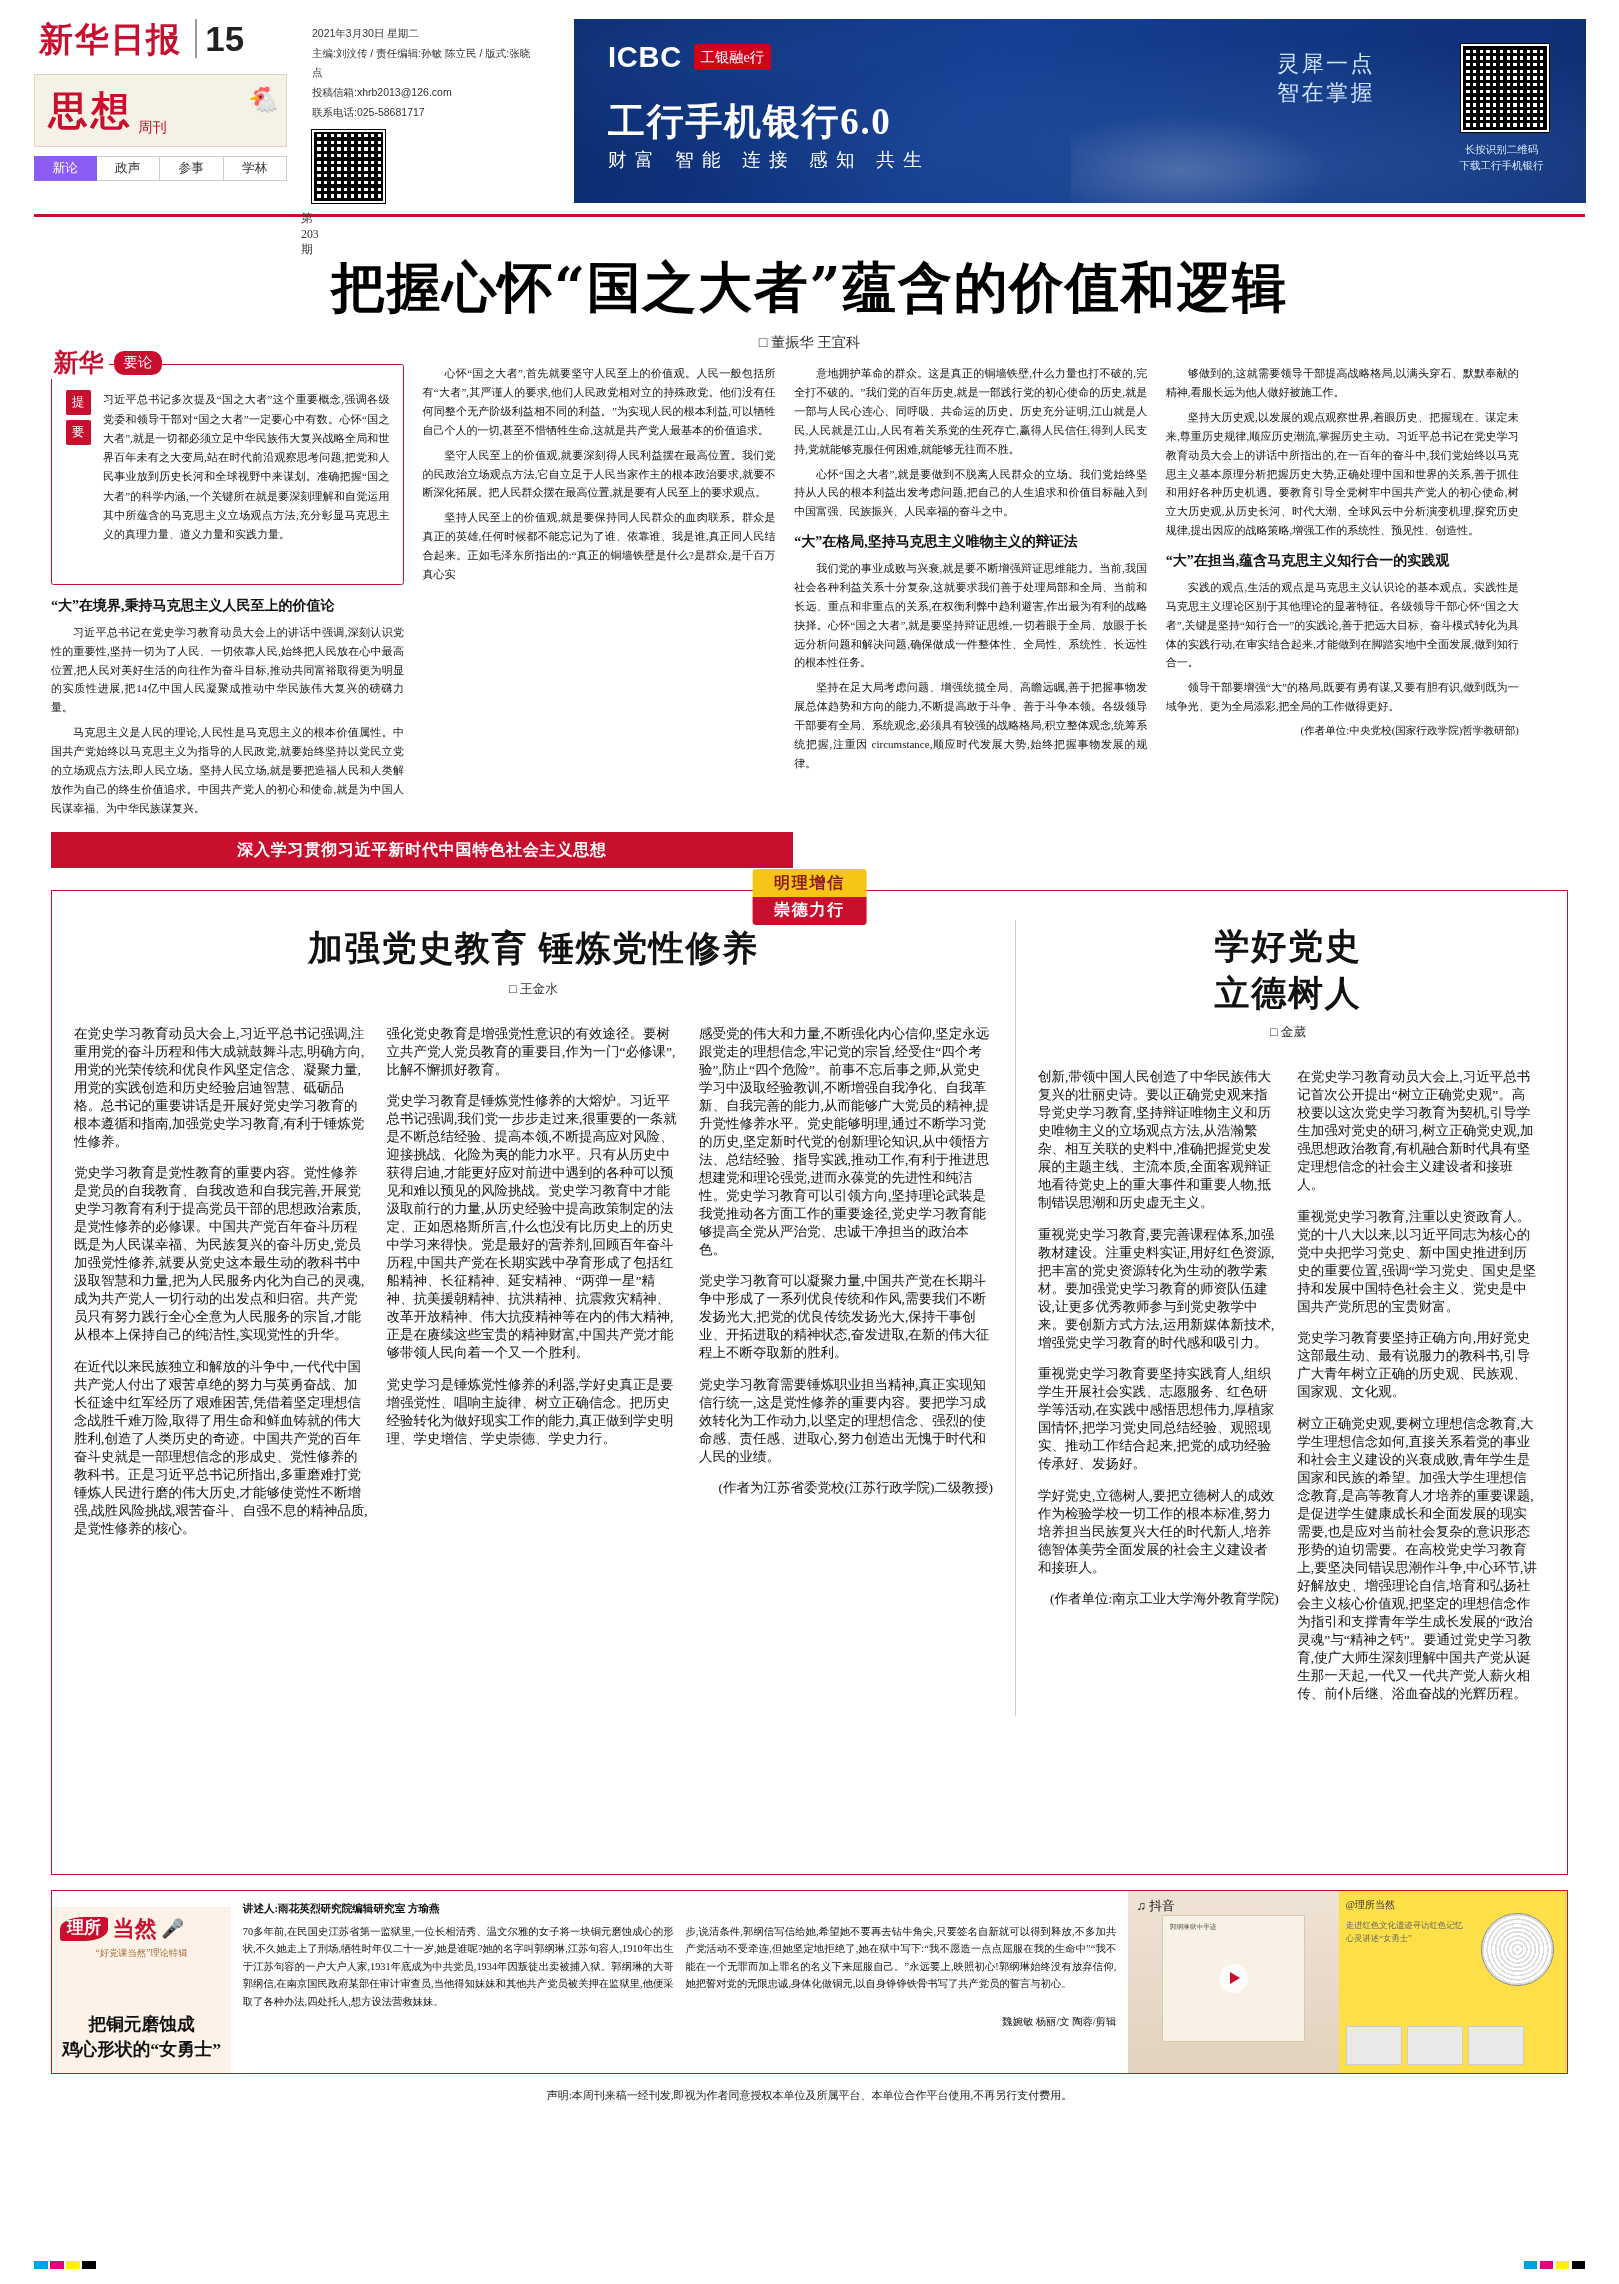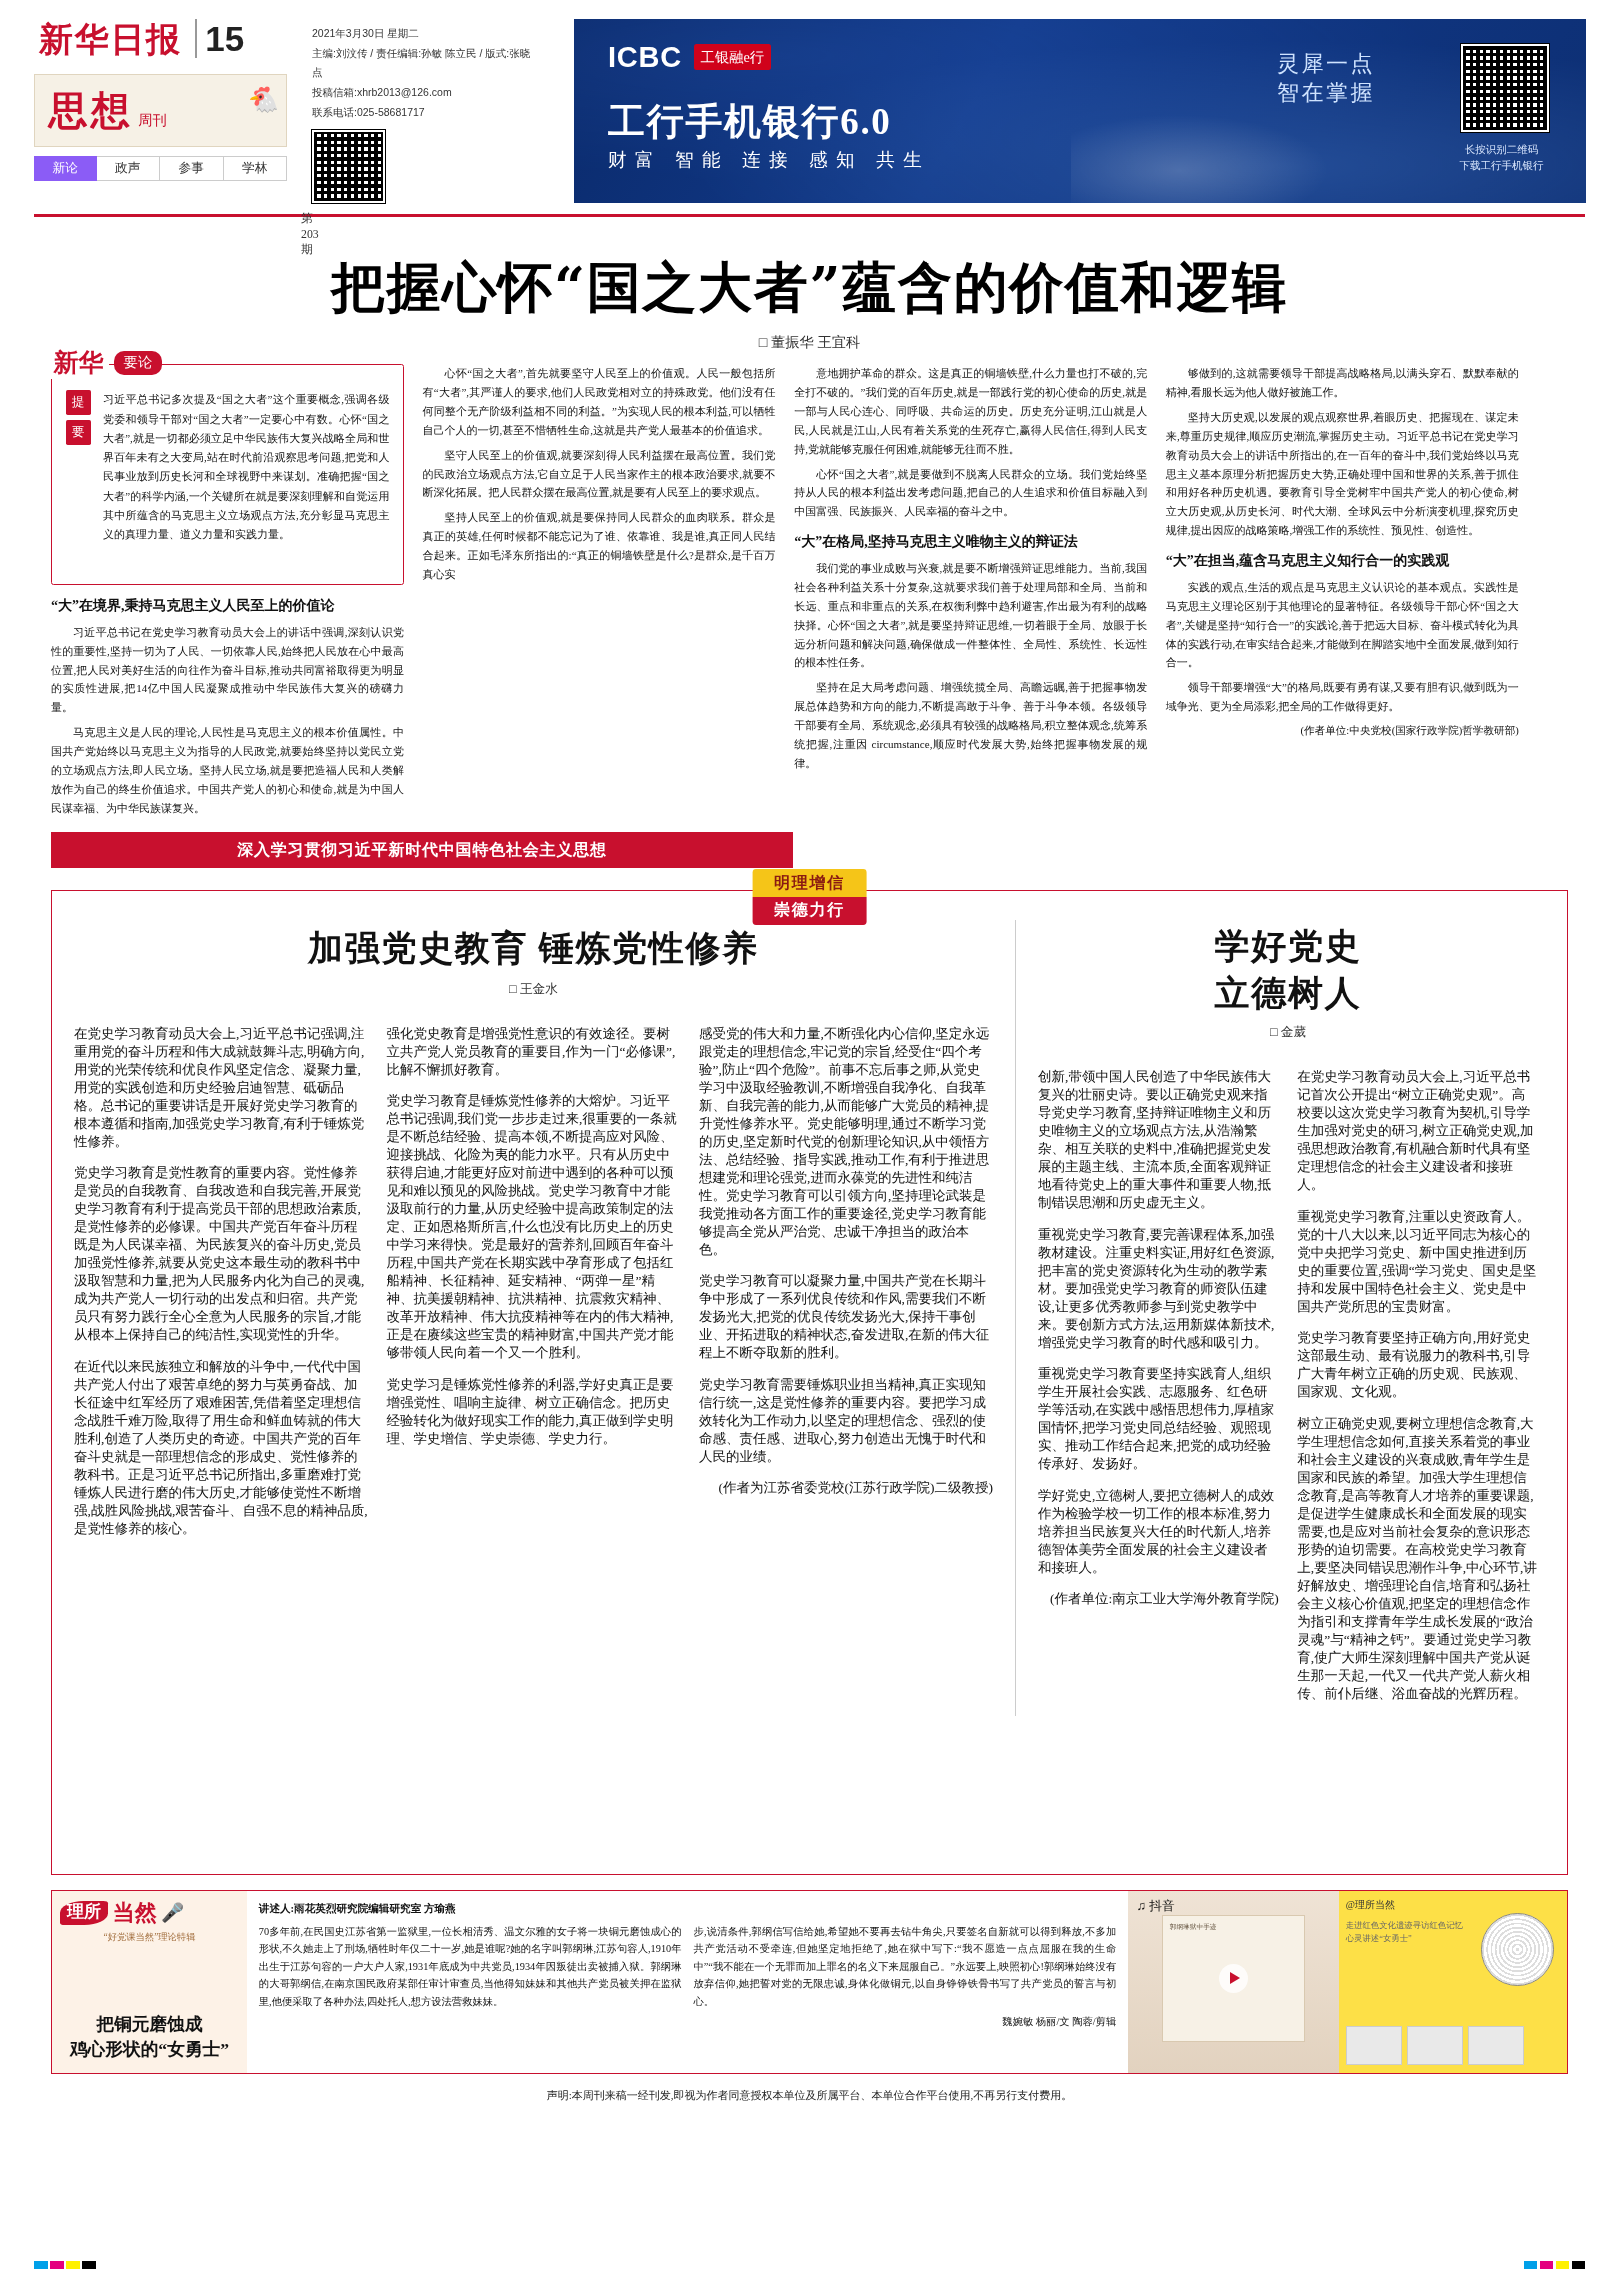--- a/index.html
+++ b/index.html
@@ -28,21 +28,21 @@
   .mh-pagenum { font-size:35px; font-weight:bold; color:#222; font-family:"Liberation Sans", sans-serif; }
   .mh-brand {
     margin-top:15px;
     width:253px; height:73px;
     background:#f6f1e6;
     border:0.8px solid #e0d5bf;
     display:flex; align-items:center; padding-left:13.5px;
     position:relative;
   }
   .mh-brand-big { font-size:39px; font-weight:bold; color:#c8102e; letter-spacing:3.4px; }
-  .mh-brand-small { font-size:14.3px; color:#c8102e; margin-left:5px; align-self:flex-end; padding-bottom:16px;}
+  .mh-brand-small { font-size:14.3px; color:#c8102e; margin-left:5px; align-self:flex-end; padding-bottom:9px;}
   .mh-brand-deco { position:absolute; right:6.7px; top:10px; font-size:25px; color:#d9c9a3; }
   .mh-tags {
     margin-top:8.4px; width:253px; display:flex; height:25px; font-size:12.7px;
   }
   .mh-tag { flex:1; background:#8b5cf6; color:#fff; display:flex; align-items:center; justify-content:center; }
   .mh-tag.plain { background:#fff; color:#333; border:0.8px solid #ccc; border-left:none; }
   .mh-issue { position:absolute; left:267px; top:192px; font-size:11.8px; color:#333; }
 
   .mh-mid { width:228px; font-size:10.5px; line-height:1.9; color:#333; padding-top:5px; font-family:"Liberation Sans", sans-serif; }
   .mh-qr { width:73px; height:73px; margin-top:6.7px; }
@@ -128,21 +128,21 @@
   .feat-title { text-align:center; font-size:35px; font-weight:bold; letter-spacing:1.7px; margin:5px 0 8.4px; }
   .feat-title.two-line { line-height:1.25; }
   .feat-byline { text-align:center; font-size:12.7px; color:#333; margin-bottom:13.5px; }
   .three { display:flex; gap:18.6px; }
   .three .c { width:294px; }
   .two { display:flex; gap:18.6px; }
   .two .c { width:252px; }
 
   
   .footer-promo { margin:15px 17px 0; border:0.8px solid #c8102e; display:flex; height:184px; }
-  .fp-left { width:195px; background:#fdf2e7; position:relative; padding:8.4px; }
+  .fp-left { width:179px; background:#fdf2e7; position:relative; padding:8.4px;margin-top:16px; }
   .fp-logo { display:flex; align-items:center; gap:5px; }
   .fp-badge { background:#c8102e; color:#fff; font-size:17px; font-weight:bold; padding:2.5px 6.7px; border-radius:50% 10% 50% 10%; line-height:1.1;}
   .fp-title2 { font-size:22px; font-weight:bold; color:#c8102e; line-height:1.2; }
   .fp-caption { position:absolute; bottom:11.8px; left:8.4px; right:8.4px; text-align:center; font-size:17.7px; font-weight:bold; line-height:1.4; }
   .fp-mid { flex:1; padding:8.4px 11.8px; font-size:10.3px; line-height:1.7; text-align:justify; }
   .fp-speaker { font-size:10.6px; font-weight:bold; margin-bottom:5px; }
   .fp-sign { text-align:right; font-size:10.3px; margin-top:3.4px; }
   .fp-right { width:439px; background:#f0e8e0; position:relative; display:flex; }
   .douyin { position:absolute; left:8.4px; top:6.7px; font-size:12.7px; color:#111; display:flex; align-items:center; gap:3.4px;}
   .dou-card { width:211px; height:100%; background:linear-gradient(180deg,#efe3d5,#e2d2bf); position:relative; }

